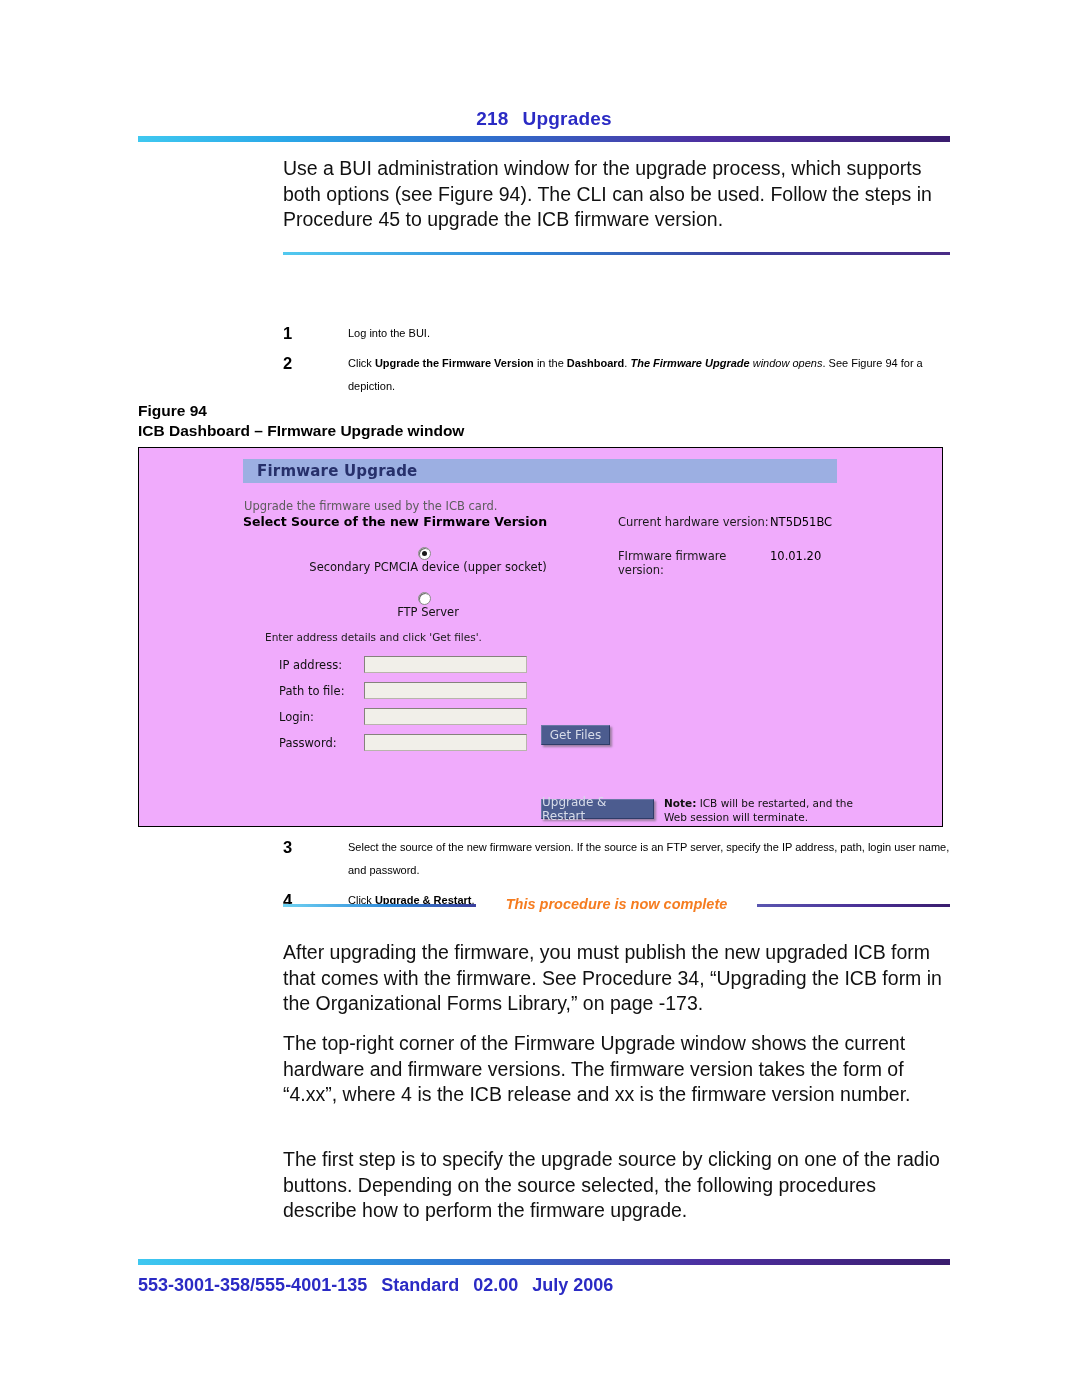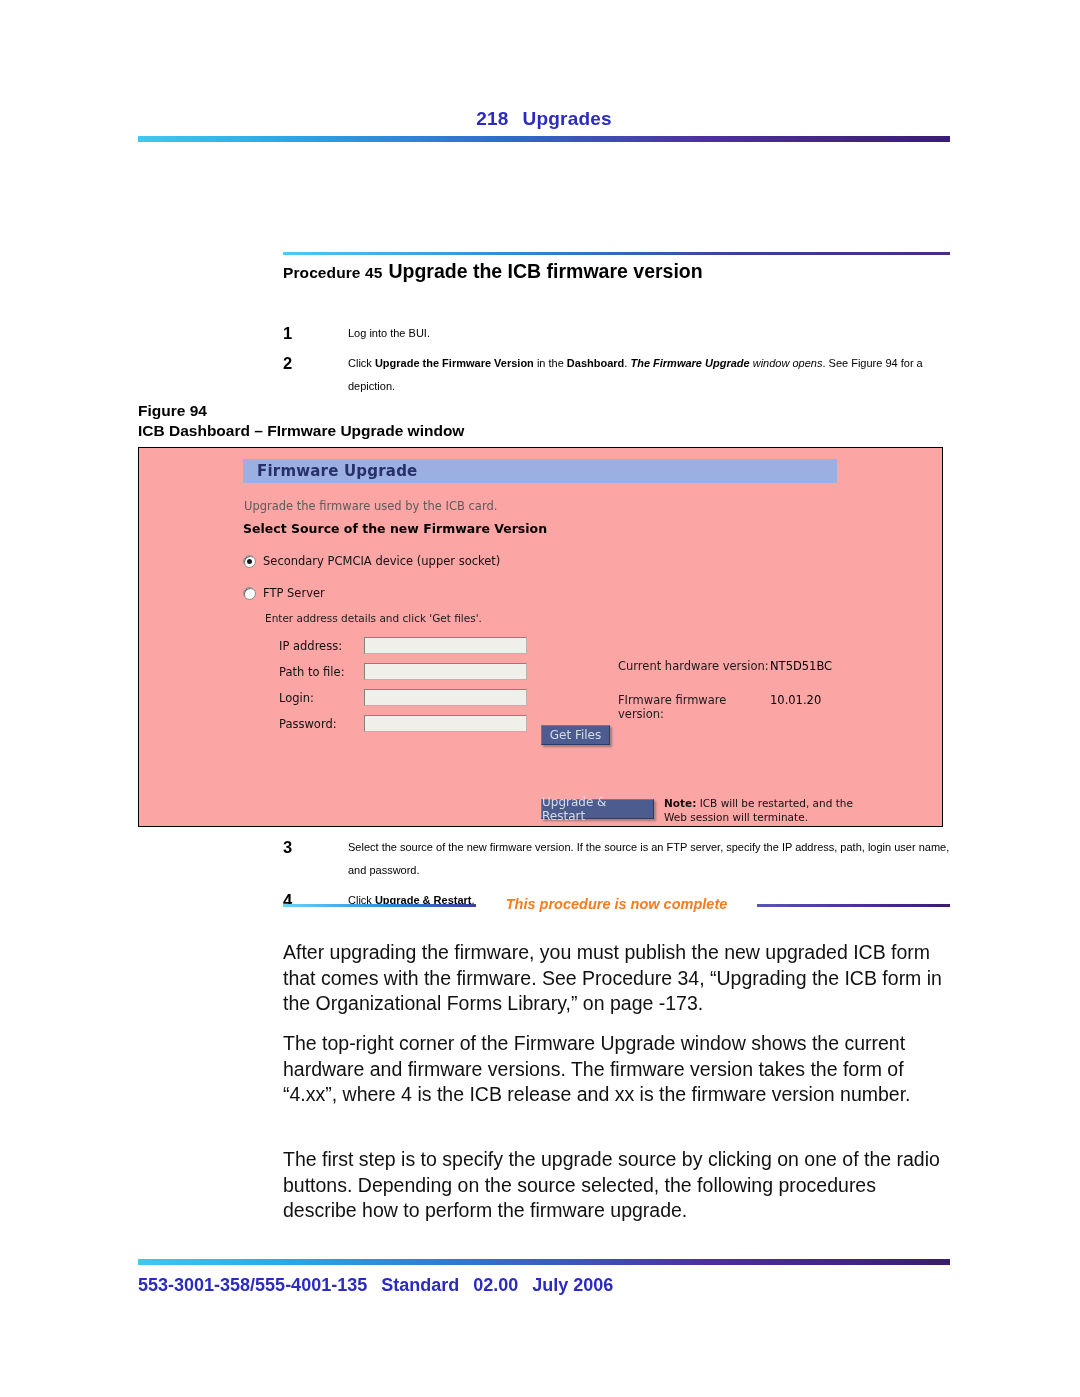--- a/index.html
+++ b/index.html
@@ -120,21 +120,21 @@
   }
 
   
   .figure-box {
     position: absolute;
     left: 138px;
     top: 447px;
     width: 805px;
     height: 380px;
     border: 1.5px solid #000;
-    background: #fca5a5;
+    background: #f0abfc;
     box-sizing: border-box;
     overflow: hidden;
   }
 
   .app {
     position: absolute;
     left: 104px;
     top: 11px;
     width: 690px;
     height: 356px;
@@ -157,23 +157,23 @@
   }
 
   .app-subtitle {
     margin-top: 16px;
     margin-left: 1px;
     font-size: 11.5px;
     color: #5c5c5c;
   }
 
   .app-row-main {
-    margin-top: 8px;
-    display: flex;
-    align-items: flex-end;
+    margin-top: 1px;
+    display: flex;
+    align-items: flex-start;
   }
   .app-left { width: 370px; }
   .app-right { margin-left: 5px; padding-top: 1px; }
 
   .section-head {
     font-size: 12.5px;
     font-weight: bold;
     color: #000;
   }
 
@@ -185,20 +185,21 @@
   }
   .ver-label { width: 152px; color: #1b1b1b; }
   .ver-value { font-weight: normal; font-size: 11.5px; }
 
   .radio-row {
     display: flex;
     align-items: center;
     margin-top: 18px;
     font-size: 11.5px;
     color: #111;
+    flex-direction: column;
   }
   .radio {
     width: 11px;
     height: 11px;
     border-radius: 50%;
     border: 1px solid #8a8a8a;
     background: #ffffff;
     box-shadow: inset 1px 1px 0 #6e6e6e;
     margin-right: 7px;
     position: relative;
@@ -339,25 +340,23 @@
 
 <div class="page">
 
   <div class="page-header">
     <div class="hdr-line">
       <span class="hdr-num">218</span><span>Upgrades</span>
     </div>
   </div>
   <div class="rule-gradient rule-header"></div>
 
+  <div class="body-par" style="top:156px;">Use a BUI administration window for the upgrade process, which supports both options (see Figure 94). The CLI can also be used. Follow the steps in Procedure 45 to upgrade the ICB firmware version.</div>
 
   <div class="proc-rule"></div>
-  <div class="proc-title">
-    <span class="proc-label">Procedure 45</span><span class="proc-name">Upgrade the ICB firmware version</span>
-  </div>
 
   <div class="steps" style="top:322px;">
     <div class="step">
       <div class="step-num">1</div>
       <div class="step-text">Log into the BUI.</div>
     </div>
     <div class="step">
       <div class="step-num">2</div>
       <div class="step-text">Click <b>Upgrade the Firmware Version</b> in the <b>Dashboard</b>. <span class="bi">The Firmware Upgrade</span> <i>window opens</i>. See Figure 94 for a depiction.</div>
     </div>

